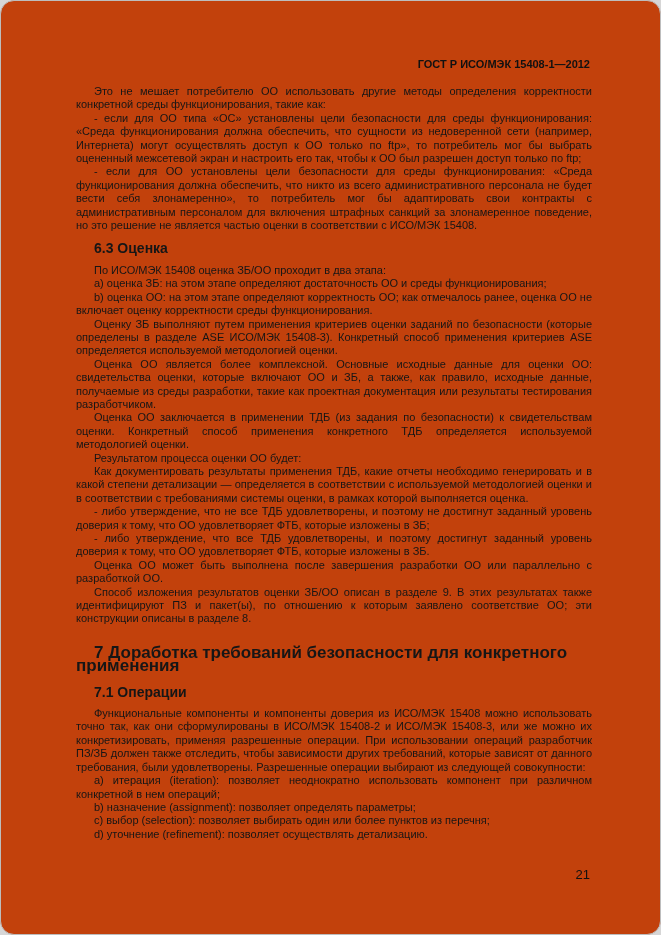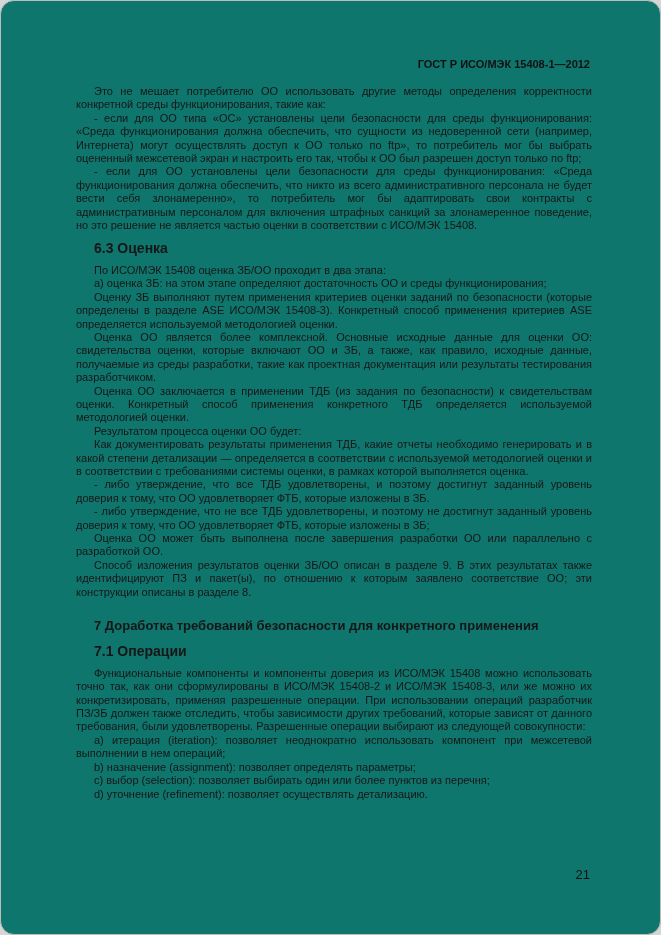--- a/index.html
+++ b/index.html
@@ -5,21 +5,21 @@
   html, body { margin: 0; padding: 0; }
   body {
     width: 661px; height: 935px;
     background: #d6d6d6;
     font-family: "Liberation Sans", "DejaVu Sans", sans-serif;
     position: relative;
   }
   .sheet {
     position: absolute; top: 0; left: 0;
     width: 661px; height: 935px;
-    background: #0f766e;
+    background: #c2410c;
     border: 1px solid #bdbdbd;
     border-radius: 14px;
     box-sizing: border-box;
     overflow: hidden;
   }
   .doc-header {
     position: absolute; top: 57px; left: 75px; right: 70px;
     text-align: right;
     font-weight: bold;
     font-size: 11px;
@@ -37,21 +37,21 @@
     text-align: justify;
   }
   .h3 {
     font-weight: bold;
     font-size: 14px;
     margin: 10px 0 8px 0;
     text-indent: 18px;
   }
   .h2 {
     font-weight: bold;
-    font-size: 13px;
+    font-size: 17px;
     margin: 20px 0 13px 0;
     text-indent: 18px;
   }
   .pagenum {
     position: absolute; right: 70px; bottom: 52px;
     font-size: 13px;
     color: #111;
   }
 </style>
 </head>
@@ -63,35 +63,36 @@
 
   <div class="content">
     <p class="para">Это не мешает потребителю ОО использовать другие методы определения корректности конкретной среды функционирования, такие как:</p>
     <p class="para">- если для ОО типа «ОС» установлены цели безопасности для среды функционирования: «Среда функционирования должна обеспечить, что сущности из недоверенной сети (например, Интернета) могут осуществлять доступ к ОО только по ftp», то потребитель мог бы выбрать оцененный межсетевой экран и настроить его так, чтобы к ОО был разрешен доступ только по ftp;</p>
     <p class="para">- если для ОО установлены цели безопасности для среды функционирования: «Среда функционирования должна обеспечить, что никто из всего административного персонала не будет вести себя злонамеренно», то потребитель мог бы адаптировать свои контракты с административным персоналом для включения штрафных санкций за злонамеренное поведение, но это решение не является частью оценки в соответствии с ИСО/МЭК 15408.</p>
 
     <div class="h3">6.3 Оценка</div>
 
     <p class="para">По ИСО/МЭК 15408 оценка ЗБ/ОО проходит в два этапа:</p>
     <p class="para">а) оценка ЗБ: на этом этапе определяют достаточность ОО и среды функционирования;</p>
+    <p class="para">b) оценка ОО: на этом этапе определяют корректность ОО; как отмечалось ранее, оценка ОО не включает оценку корректности среды функционирования.</p>
     <p class="para">Оценку ЗБ выполняют путем применения критериев оценки заданий по безопасности (которые определены в разделе ASE ИСО/МЭК 15408-3). Конкретный способ применения критериев ASE определяется используемой методологией оценки.</p>
     <p class="para">Оценка ОО является более комплексной. Основные исходные данные для оценки ОО: свидетельства оценки, которые включают ОО и ЗБ, а также, как правило, исходные данные, получаемые из среды разработки, такие как проектная документация или результаты тестирования разработчиком.</p>
     <p class="para">Оценка ОО заключается в применении ТДБ (из задания по безопасности) к свидетельствам оценки. Конкретный способ применения конкретного ТДБ определяется используемой методологией оценки.</p>
     <p class="para">Результатом процесса оценки ОО будет:</p>
     <p class="para">Как документировать результаты применения ТДБ, какие отчеты необходимо генерировать и в какой степени детализации — определяется в соответствии с используемой методологией оценки и в соответствии с требованиями системы оценки, в рамках которой выполняется оценка.</p>
+    <p class="para">- либо утверждение, что не все ТДБ удовлетворены, и поэтому не достигнут заданный уровень доверия к тому, что ОО удовлетворяет ФТБ, которые изложены в ЗБ;</p>
     <p class="para">- либо утверждение, что все ТДБ удовлетворены, и поэтому достигнут заданный уровень доверия к тому, что ОО удовлетворяет ФТБ, которые изложены в ЗБ.</p>
-    <p class="para">- либо утверждение, что не все ТДБ удовлетворены, и поэтому не достигнут заданный уровень доверия к тому, что ОО удовлетворяет ФТБ, которые изложены в ЗБ;</p>
     <p class="para">Оценка ОО может быть выполнена после завершения разработки ОО или параллельно с разработкой ОО.</p>
     <p class="para">Способ изложения результатов оценки ЗБ/ОО описан в разделе 9. В этих результатах также идентифицируют ПЗ и пакет(ы), по отношению к которым заявлено соответствие ОО; эти конструкции описаны в разделе 8.</p>
 
     <div class="h2">7 Доработка требований безопасности для конкретного применения</div>
     <div class="h3">7.1 Операции</div>
 
     <p class="para">Функциональные компоненты и компоненты доверия из ИСО/МЭК 15408 можно использовать точно так, как они сформулированы в ИСО/МЭК 15408-2 и ИСО/МЭК 15408-3, или же можно их конкретизировать, применяя разрешенные операции. При использовании операций разработчик ПЗ/ЗБ должен также отследить, чтобы зависимости других требований, которые зависят от данного требования, были удовлетворены. Разрешенные операции выбирают из следующей совокупности:</p>
-    <p class="para">а) итерация (iteration): позволяет неоднократно использовать компонент при межсетевой выполнении в нем операций;</p>
+    <p class="para">а) итерация (iteration): позволяет неоднократно использовать компонент при различном конкретной в нем операций;</p>
     <p class="para">b) назначение (assignment): позволяет определять параметры;</p>
     <p class="para">c) выбор (selection): позволяет выбирать один или более пунктов из перечня;</p>
     <p class="para">d) уточнение (refinement): позволяет осуществлять детализацию.</p>
   </div>
 
   <div class="pagenum">21</div>
 
 </div>
 
 </body></html>

